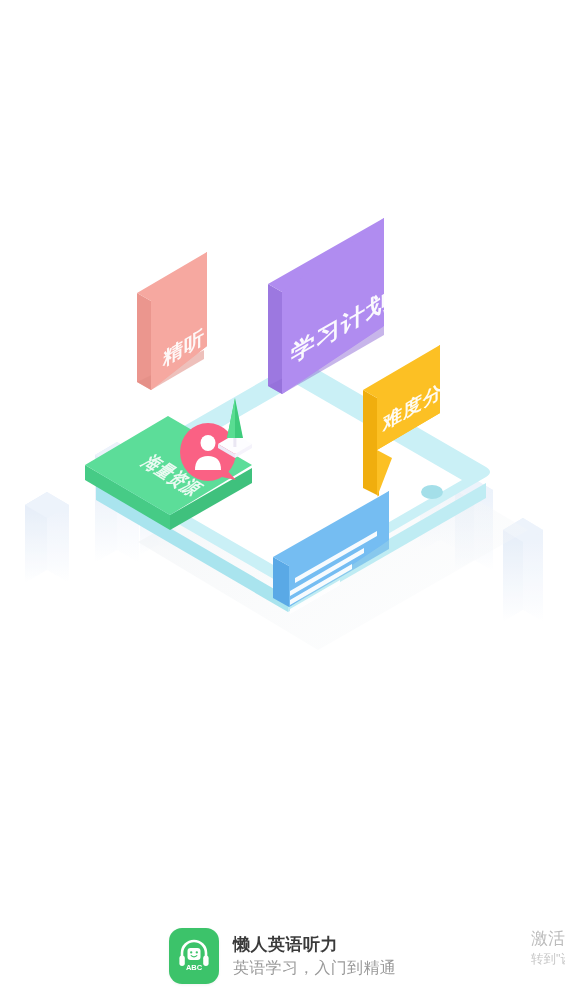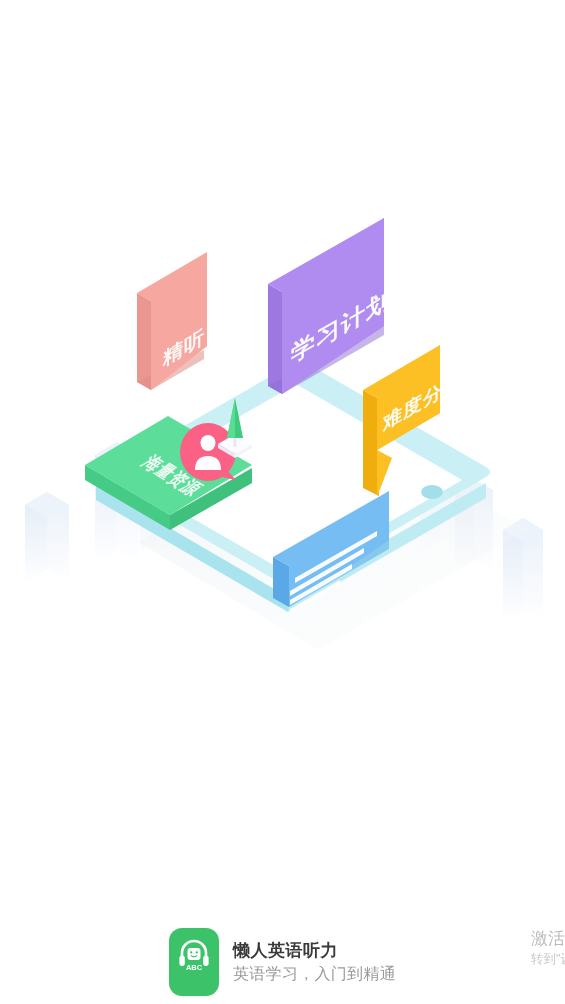--- a/index.html
+++ b/index.html
@@ -51,21 +51,21 @@
     left: 0;
     right: 0;
     top: 928px;
     display: flex;
     align-items: center;
     justify-content: center;
     gap: 14px;
   }
   .brand-logo {
     width: 50px;
-    height: 68px;
+    height: 56px;
     border-radius: 13px;
     background: #3cc36a;
     position: relative;
     flex: 0 0 auto;
     box-shadow: 0 1px 3px rgba(0,0,0,0.06);
   }
   .brand-logo svg { display: block; }
   .brand-text {
     display: flex;
     flex-direction: column;

